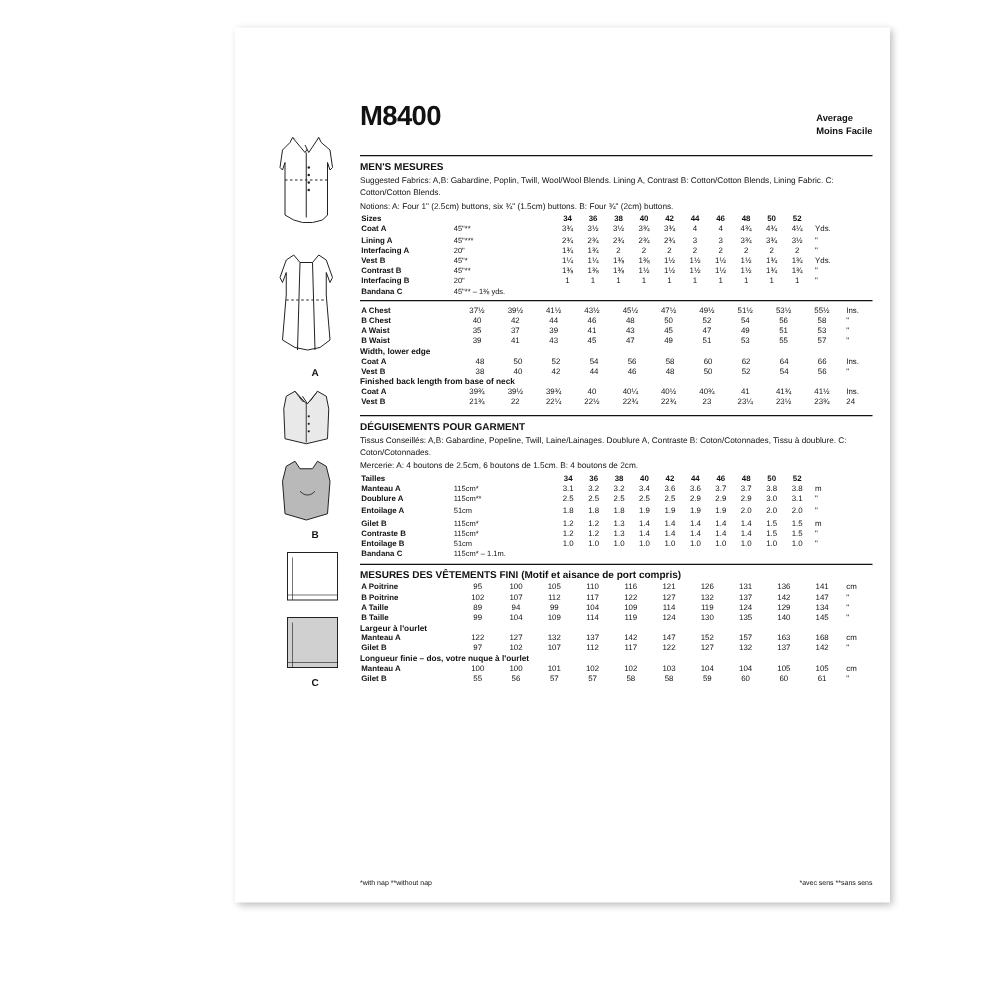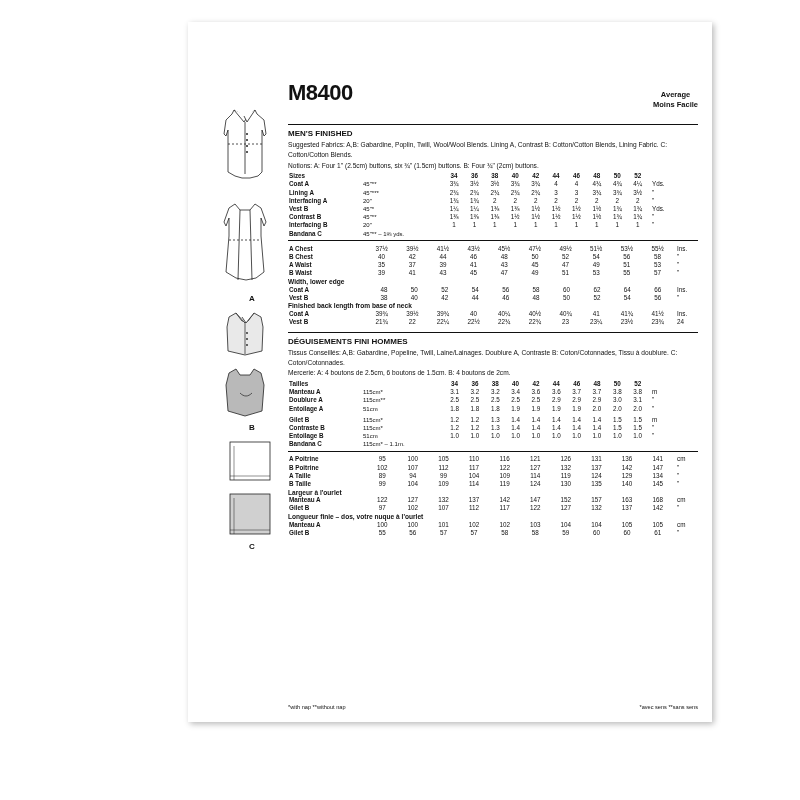--- a/index.html
+++ b/index.html
@@ -32,21 +32,21 @@
 
   
   .content{
     position:absolute;left:100px;top:60px;right:14px;
   }
   .title{
     font-size:22px;font-weight:bold;letter-spacing:-0.5px;line-height:1;
     display:inline-block;
   }
   .diff{
-    position:absolute;right:0;top:8px;text-align:center;
+    position:absolute;right:0;top:8px;text-align:left;
     font-size:7.5px;font-weight:bold;line-height:1.35;
   }
   .rule{border-top:1.4px solid #111;margin:6px 0 4px;}
   .rule-thin{border-top:.8px solid #111;margin:3px 0 3px;}
   .sec-head{font-size:8px;font-weight:bold;margin:3px 0 2px;}
   .para{font-size:6.6px;line-height:1.5;margin:0 0 1px;}
 
   table{border-collapse:collapse;width:100%;font-size:6.3px;}
   td{padding:0.6px 1px;vertical-align:bottom;white-space:nowrap;}
   .lbl{font-weight:bold;text-align:left;width:72px;}
@@ -147,21 +147,21 @@
     <div style="position:relative;height:36px;">
       <div class="title">M8400</div>
       <div class="diff">
         <div>Average</div>
         <div>Moins Facile</div>
       </div>
     </div>
 
     <div class="rule"></div>
 
-    <div class="sec-head">MEN'S FINISHED</div>
+    <div class="sec-head">MEN'S MESURES</div>
     <div class="para">Suggested Fabrics: A,B: Gabardine, Poplin, Twill, Wool/Wool Blends. Lining A, Contrast B: Cotton/Cotton Blends, Lining Fabric. C: Cotton/Cotton Blends.</div>
     <div class="para">Notions: A: Four 1" (2.5cm) buttons, six ¾" (1.5cm) buttons. B: Four ¾" (2cm) buttons.</div>
 
     <table>
       <tbody>
             <tr class="sz">
         <td class="lbl">Sizes</td>
         <td class="num"></td>
         <td class="num">34</td>
         <td class="num">36</td>
@@ -407,21 +407,21 @@
               <td class="num">23¼</td>
               <td class="num">23½</td>
               <td class="num">23¾</td>
               <td class="unit">24</td>
             </tr>
           </tbody>
         </table>
 
     <div class="rule"></div>
 
-    <div class="sec-head">DÉGUISEMENTS FINI HOMMES</div>
+    <div class="sec-head">DÉGUISEMENTS POUR GARMENT</div>
     <div class="para">Tissus Conseillés: A,B: Gabardine, Popeline, Twill, Laine/Lainages. Doublure A, Contraste B: Coton/Cotonnades, Tissu à doublure. C: Coton/Cotonnades.</div>
     <div class="para">Mercerie: A: 4 boutons de 2.5cm, 6 boutons de 1.5cm. B: 4 boutons de 2cm.</div>
 
     <table>
       <tbody>
             <tr class="sz">
         <td class="lbl">Tailles</td>
         <td class="num"></td>
         <td class="num">34</td>
         <td class="num">36</td>
@@ -537,20 +537,21 @@
             <tr>
               <td class="lbl">Bandana C</td>
               <td class="num" style="text-align:left;font-size:6px;">115cm* – 1.1m.</td>
               <td class="num" colspan="11"></td>
               <td class="unit"></td>
             </tr>
           </tbody>
     </table>
 
     <div class="rule-thin"></div>
+    <div class="sec-head">MESURES DES VÊTEMENTS FINI (Motif et aisance de port compris)</div>
     <table>
           <tbody id="fr-finished">
             <tr>
               <td class="lbl">A Poitrine</td>
               <td class="num"></td>
               <td class="num">95</td>
               <td class="num">100</td>
               <td class="num">105</td>
               <td class="num">110</td>
               <td class="num">116</td>

